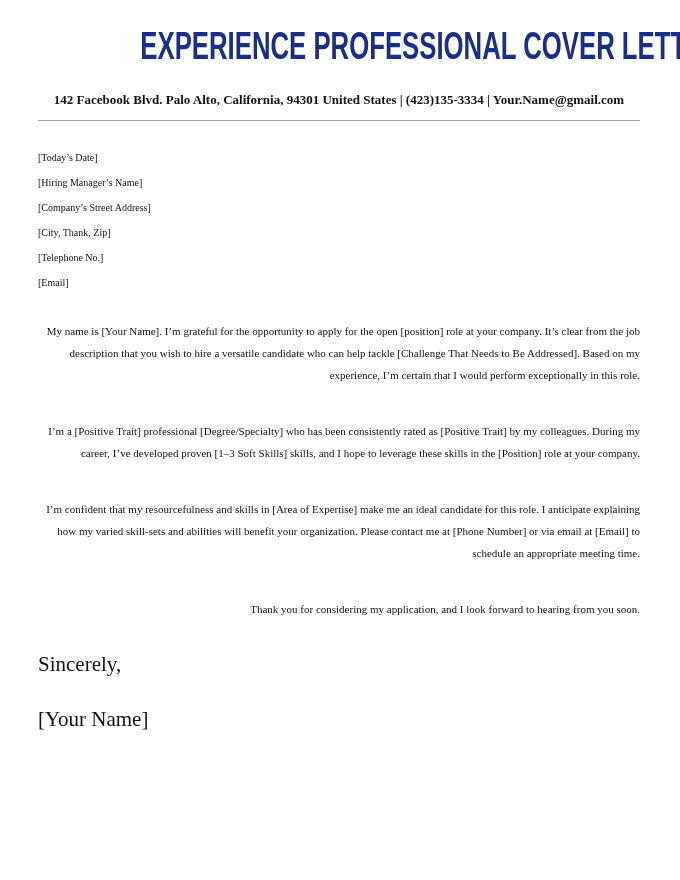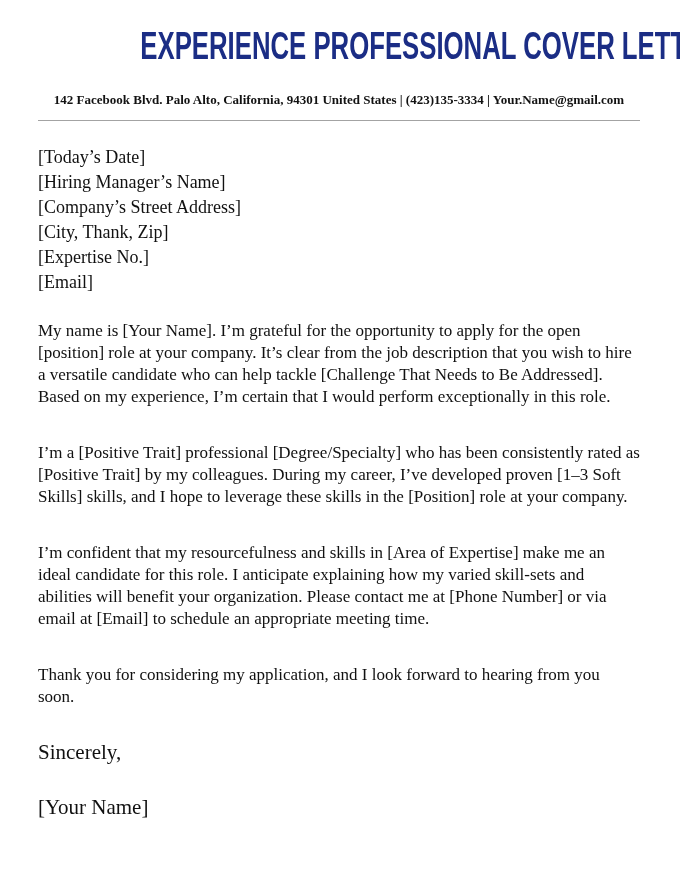--- a/index.html
+++ b/index.html
@@ -46,31 +46,32 @@
   }
   .divider {
     margin-top: 13px;
     width: 100%;
     border-top: 1px solid #a3a3a3;
     height: 0;
   }
   
   .recipient-block {
     margin-top: 24px;
-    font-size: 18px;
+    font-size: 10px;
   }
   .recipient-block .line {
     line-height: 25px;
   }
   
   .body-paragraph {
-    font-size: 17px;
+    font-size: 11px;
     line-height: 22px;
     margin-top: 34px;
     max-width: 604px;
+    text-align: right;
   }
   .body-paragraph.first {
     margin-top: 25px;
   }
   .closing-line, .signature-line {
     font-size: 21px;
     line-height: 22px;
     margin-top: 33px;
   }
 </style>
@@ -83,21 +84,21 @@
 
   <div class="contact-line">142 Facebook Blvd. Palo Alto, California, 94301 United States | (423)135-3334 | Your.Name@gmail.com</div>
 
   <div class="divider"></div>
 
   <div class="recipient-block">
     <div class="line">[Today’s Date]</div>
     <div class="line">[Hiring Manager’s Name]</div>
     <div class="line">[Company’s Street Address]</div>
     <div class="line">[City, Thank, Zip]</div>
-    <div class="line">[Expertise No.]</div>
+    <div class="line">[Telephone No.]</div>
     <div class="line">[Email]</div>
   </div>
 
   <div class="body-paragraph first">My name is [Your Name]. I’m grateful for the opportunity to apply for the open [position] role at your company. It’s clear from the job description that you wish to hire a versatile candidate who can help tackle [Challenge That Needs to Be Addressed]. Based on my experience, I’m certain that I would perform exceptionally in this role.</div>
 
   <div class="body-paragraph">I’m a [Positive Trait] professional [Degree/Specialty] who has been consistently rated as [Positive Trait] by my colleagues. During my career, I’ve developed proven [1–3 Soft Skills] skills, and I hope to leverage these skills in the [Position] role at your company.</div>
 
   <div class="body-paragraph">I’m confident that my resourcefulness and skills in [Area of Expertise] make me an ideal candidate for this role. I anticipate explaining how my varied skill-sets and abilities will benefit your organization. Please contact me at [Phone Number] or via email at [Email] to schedule an appropriate meeting time.</div>
 
   <div class="body-paragraph">Thank you for considering my application, and I look forward to hearing from you soon.</div>

